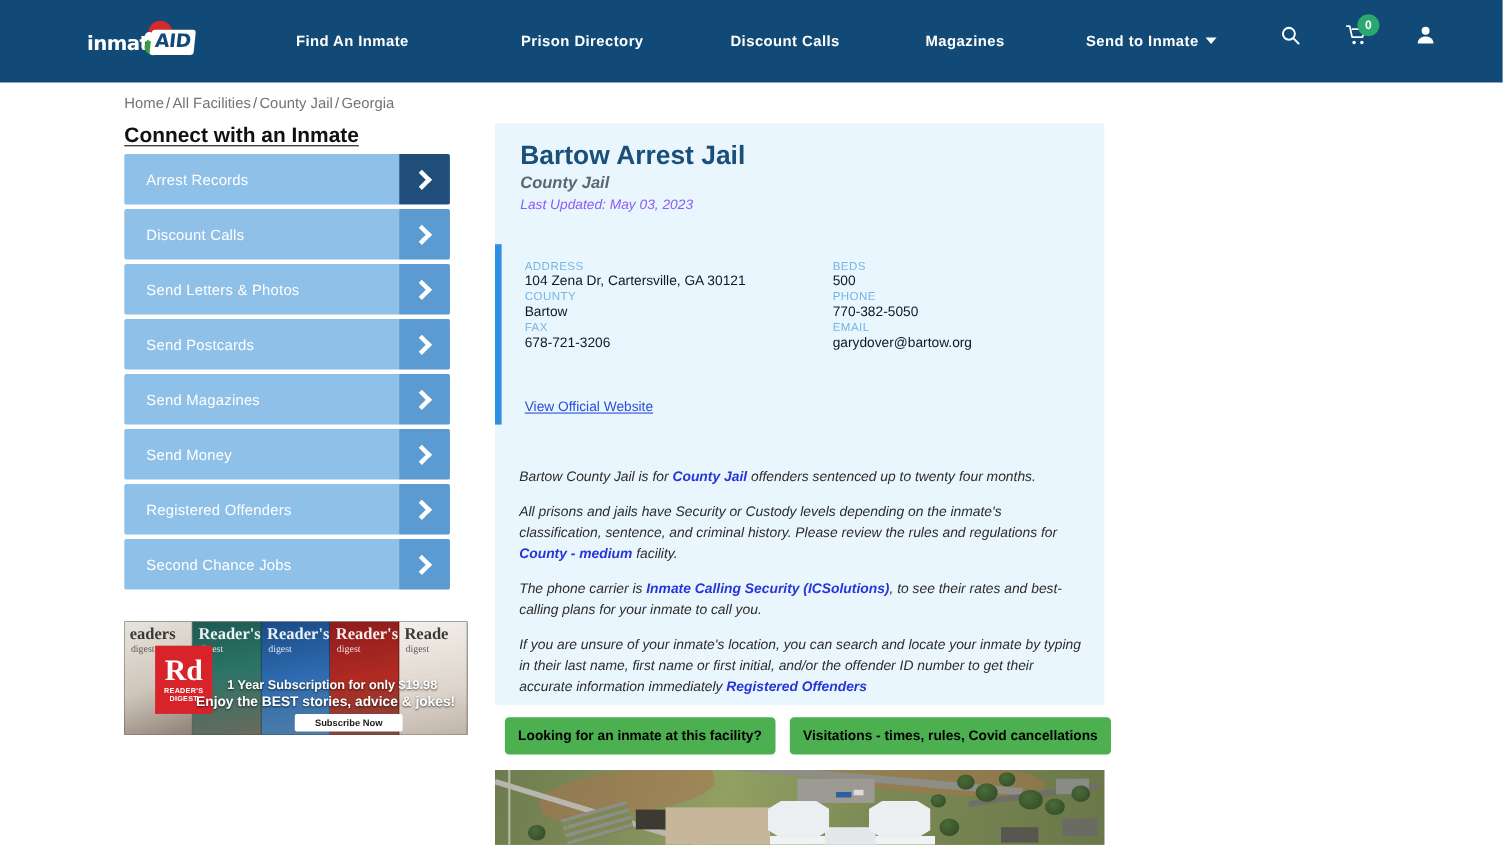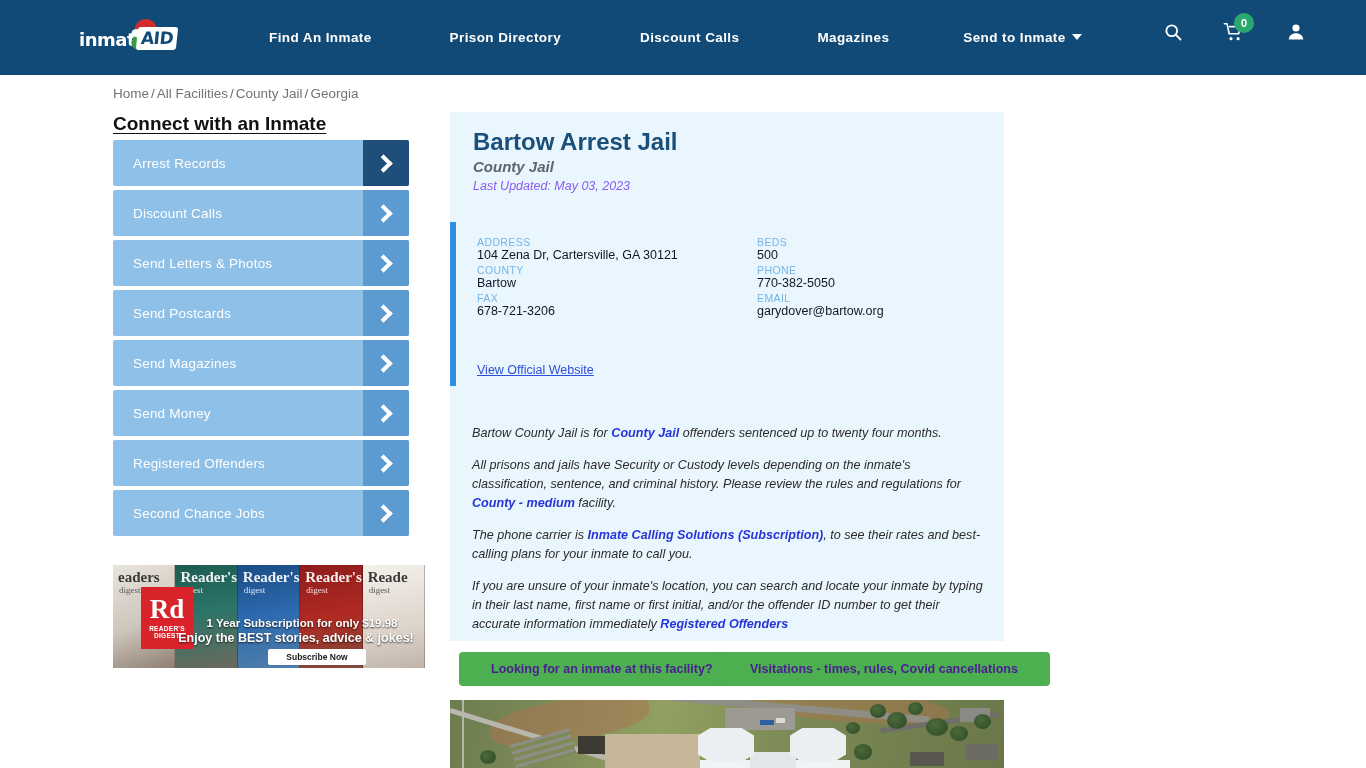--- a/index.html
+++ b/index.html
@@ -48,21 +48,21 @@
     width: 11px; height: 11px; background: #3a9b43;
     border-radius: 0 60% 0 60%;
     transform: rotate(25deg);
   }
 
   #nav-items { display: flex; align-items: center; margin-left: 85px; }
   .nav-item {
     color: #ffffff; font-size: 13.5px; font-weight: bold;
     letter-spacing: 0.4px; cursor: pointer; white-space: nowrap;
   }
-  .nav-gap-1 { margin-right: 78px; }
+  .nav-gap-1 { margin-right: 102px; }
   .nav-gap-2 { margin-right: 79px; }
   .nav-gap-3 { margin-right: 78px; }
   .nav-gap-4 { margin-right: 74px; }
   .caret-down {
     display:inline-block; margin-left: 6px;
     width:0;height:0;border-left:5px solid transparent;border-right:5px solid transparent;
     border-top:6px solid #ffffff; vertical-align: 2px;
   }
 
   #nav-icons { position: absolute; right: 60px; top: 22px; display:flex; align-items:center; }
@@ -194,23 +194,23 @@
   #body-text { position:absolute; left:472px; top:424px; width:515px; }
   #body-text p {
     font-size:12.6px; font-style:italic; color:#2b2b2b;
     line-height:19px; margin-bottom:13px;
   }
   #body-text .lnk { color:#2535d8; font-weight:bold; font-style:italic; cursor:pointer; }
 
   
   .gbtn {
     position:absolute; height:34px; background:#4caf50;
-    border-radius:4px; color:#4c1d95; font-size:12.5px; font-weight:bold;
+    border-radius:4px; color:#000000; font-size:12.5px; font-weight:bold;
     display:flex; align-items:center; justify-content:center; cursor:pointer;
-    padding: 0 32px;
+    padding: 0 12px;
   }
   #btn-lookup { left:459px; top:652px; }
   #btn-visit  { left:718px; top:652px; }
 
   
   #map-img {
     position:absolute; left:450px; top:700px; width:554px; height:68px;
     overflow:hidden; cursor:pointer;
     background:#6f7d55;
   }
@@ -414,21 +414,21 @@
     <div class="d-label">EMAIL</div>
     <div class="d-value">garydover@bartow.org</div>
   </div>
 </div>
 
 <div id="official-site">View Official Website</div>
 
 <div id="body-text">
   <p><span>Bartow County Jail is for </span><span class="lnk">County Jail</span><span> offenders sentenced up to twenty four months.</span></p>
   <p><span>All prisons and jails have Security or Custody levels depending on the inmate's classification, sentence, and criminal history. Please review the rules and regulations for </span><span class="lnk">County - medium</span><span> facility.</span></p>
-  <p><span>The phone carrier is </span><span class="lnk">Inmate Calling Solutions (Subscription)</span><span>, to see their rates and best-calling plans for your inmate to call you.</span></p>
+  <p><span>The phone carrier is </span><span class="lnk">Inmate Calling Security (ICSolutions)</span><span>, to see their rates and best-calling plans for your inmate to call you.</span></p>
   <p><span>If you are unsure of your inmate's location, you can search and locate your inmate by typing in their last name, first name or first initial, and/or the offender ID number to get their accurate information immediately </span><span class="lnk">Registered Offenders</span></p>
 </div>
 
 <div class="gbtn" id="btn-lookup">Looking for an inmate at this facility?</div>
 <div class="gbtn" id="btn-visit">Visitations - times, rules, Covid cancellations</div>
 
 <div id="map-img">
   <div class="m-layer grass-a"></div>
   <div class="m-layer dirt-1"></div>
   <div class="m-layer dirt-2"></div>

